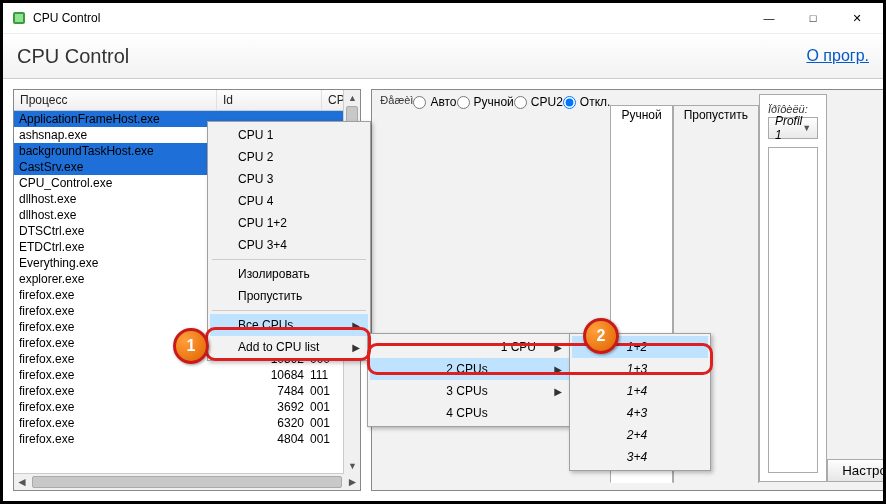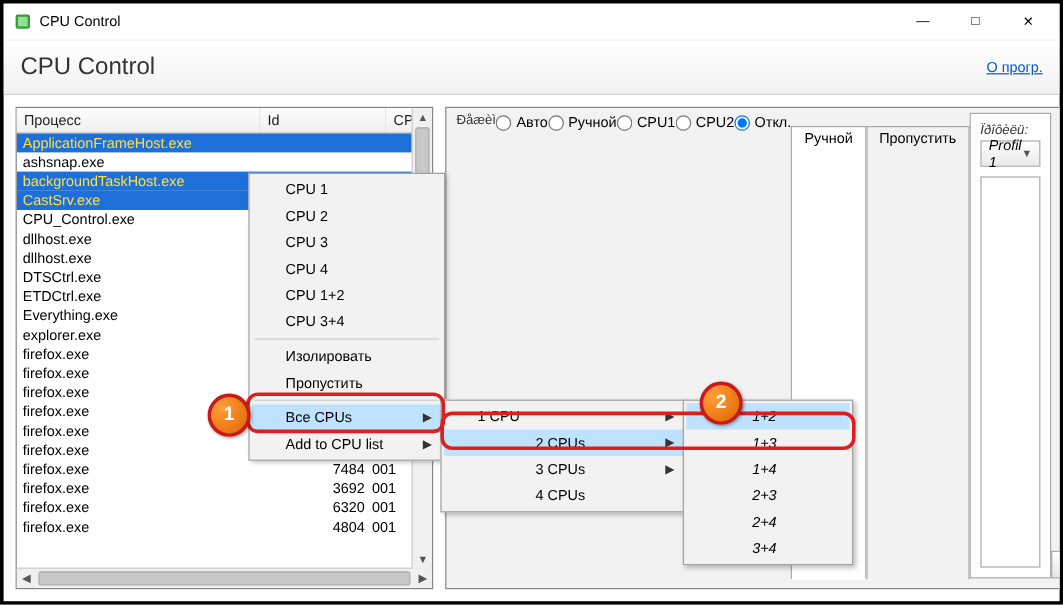--- a/index.html
+++ b/index.html
@@ -50,21 +50,21 @@
     border-bottom: 1px solid #ccc;
   }
   .header-title {
     font-size: 20px;
     color: #333;
     flex: 1;
   }
   .header-link {
     color: #0558c7;
     text-decoration: underline;
-    font-size: 12px;
+    font-size: 16px;
   }
 
   .body {
     flex: 1;
     display: flex;
     padding: 10px;
     gap: 10px;
     box-sizing: border-box;
     position: relative;
   }
@@ -99,21 +99,21 @@
   .row {
     display: flex;
     align-items: center;
     height: 16px;
     padding: 0 1px;
     white-space: nowrap;
   }
   .row .c1 { width: 195px; padding-left: 4px; overflow: hidden; text-overflow: clip; }
   .row .c2 { width: 90px; text-align: right; padding-right: 6px; }
   .row .c3 { flex: 1; padding-right: 4px; }
-  .row.selected { background: #1f6fd8; color: #fde047; }
+  .row.selected { background: #1f6fd8; color: #000000; }
   .hscroll {
     height: 16px;
     background: #f0f0f0;
     border-top: 1px solid #ccc;
     display: flex;
     align-items: center;
   }
   .hscroll .arrow { width: 16px; text-align: center; color: #555; }
   .hscroll .thumb { flex: 1; height: 10px; margin: 0 2px; background: #c8c8c8; border: 1px solid #aaa; border-radius: 2px; }
   .vscroll {
@@ -203,21 +203,21 @@
     padding: 4px 34px 4px 28px;
     white-space: nowrap;
     position: relative;
   }
   .menu-item.highlight { background: #bfe3ff; }
   .menu-item.sep { height: 0; border-top: 1px solid #ccc; margin: 3px 2px; padding: 0; }
   .menu-item .arrow {
     position: absolute; right: 8px; top: 50%; transform: translateY(-50%);
     font-size: 10px; color: #333;
   }
-  .menu.main { left: 204px; top: 141px; width: 158px; }
+  .menu.main { left: 204px; top: 118px; width: 158px; }
   .menu.sub1 { left: 364px; top: 330px; width: 200px; }
   .menu.sub2 { left: 566px; top: 330px; width: 136px; font-style: italic; }
 
   .badge {
     position: absolute;
     width: 30px; height: 30px;
     border-radius: 50%;
     border: 3px solid #c71b1b;
     background: radial-gradient(circle at 30% 30%, #ff9f3a, #e06400);
     color: #fff;
@@ -392,24 +392,20 @@
 
     <div class="right-pane">
       <div class="group-label">Đåæèì</div>
       <label class="radio-row">
           <input type="radio" name="mode" style="">
           <span>Авто</span>
         </label>
       <label class="radio-row">
           <input type="radio" name="mode" style="">
           <span>Ручной</span>
-        </label>
-      <label class="radio-row">
-          <input type="radio" name="mode" style="">
-          <span>CPU1</span>
         </label>
       <label class="radio-row">
           <input type="radio" name="mode" style="">
           <span>CPU2</span>
         </label>
       <label class="radio-row">
           <input type="radio" name="mode" checked="" style="">
           <span>Откл.</span>
         </label>
 
@@ -445,39 +441,39 @@
       <span>Все CPUs</span>
       <span class="arrow">▶</span>
     </div>
     <div class="menu-item">
       <span>Add to CPU list</span>
       <span class="arrow">▶</span>
     </div>
   </div>
 
   <div class="menu sub1">
-    <div class="menu-item" style="text-align:left;">
+    <div class="menu-item" style="text-align:right;">
       <span>1 CPU</span><span class="arrow">▶</span>
     </div>
     <div class="menu-item highlight" style="text-align:center;">
       <span>2 CPUs</span><span class="arrow">▶</span>
     </div>
     <div class="menu-item" style="text-align:center;">
       <span>3 CPUs</span><span class="arrow">▶</span>
     </div>
     <div class="menu-item" style="text-align:center;">
       <span>4 CPUs</span>
     </div>
   </div>
 
   <div class="menu sub2">
     <div class="menu-item highlight" style="text-align:center;">1+2</div>
     <div class="menu-item" style="text-align:center;">1+3</div>
     <div class="menu-item" style="text-align:center;">1+4</div>
-    <div class="menu-item" style="text-align:center;">2+3</div>
+    <div class="menu-item" style="text-align:center;">4+3</div>
     <div class="menu-item" style="text-align:center;">2+4</div>
     <div class="menu-item" style="text-align:center;">3+4</div>
   </div>
 
   <div class="red-ring ring1"></div>
   <div class="red-ring ring2"></div>
   <div class="badge badge1">1</div>
   <div class="badge badge2">2</div>
 
 </div>

